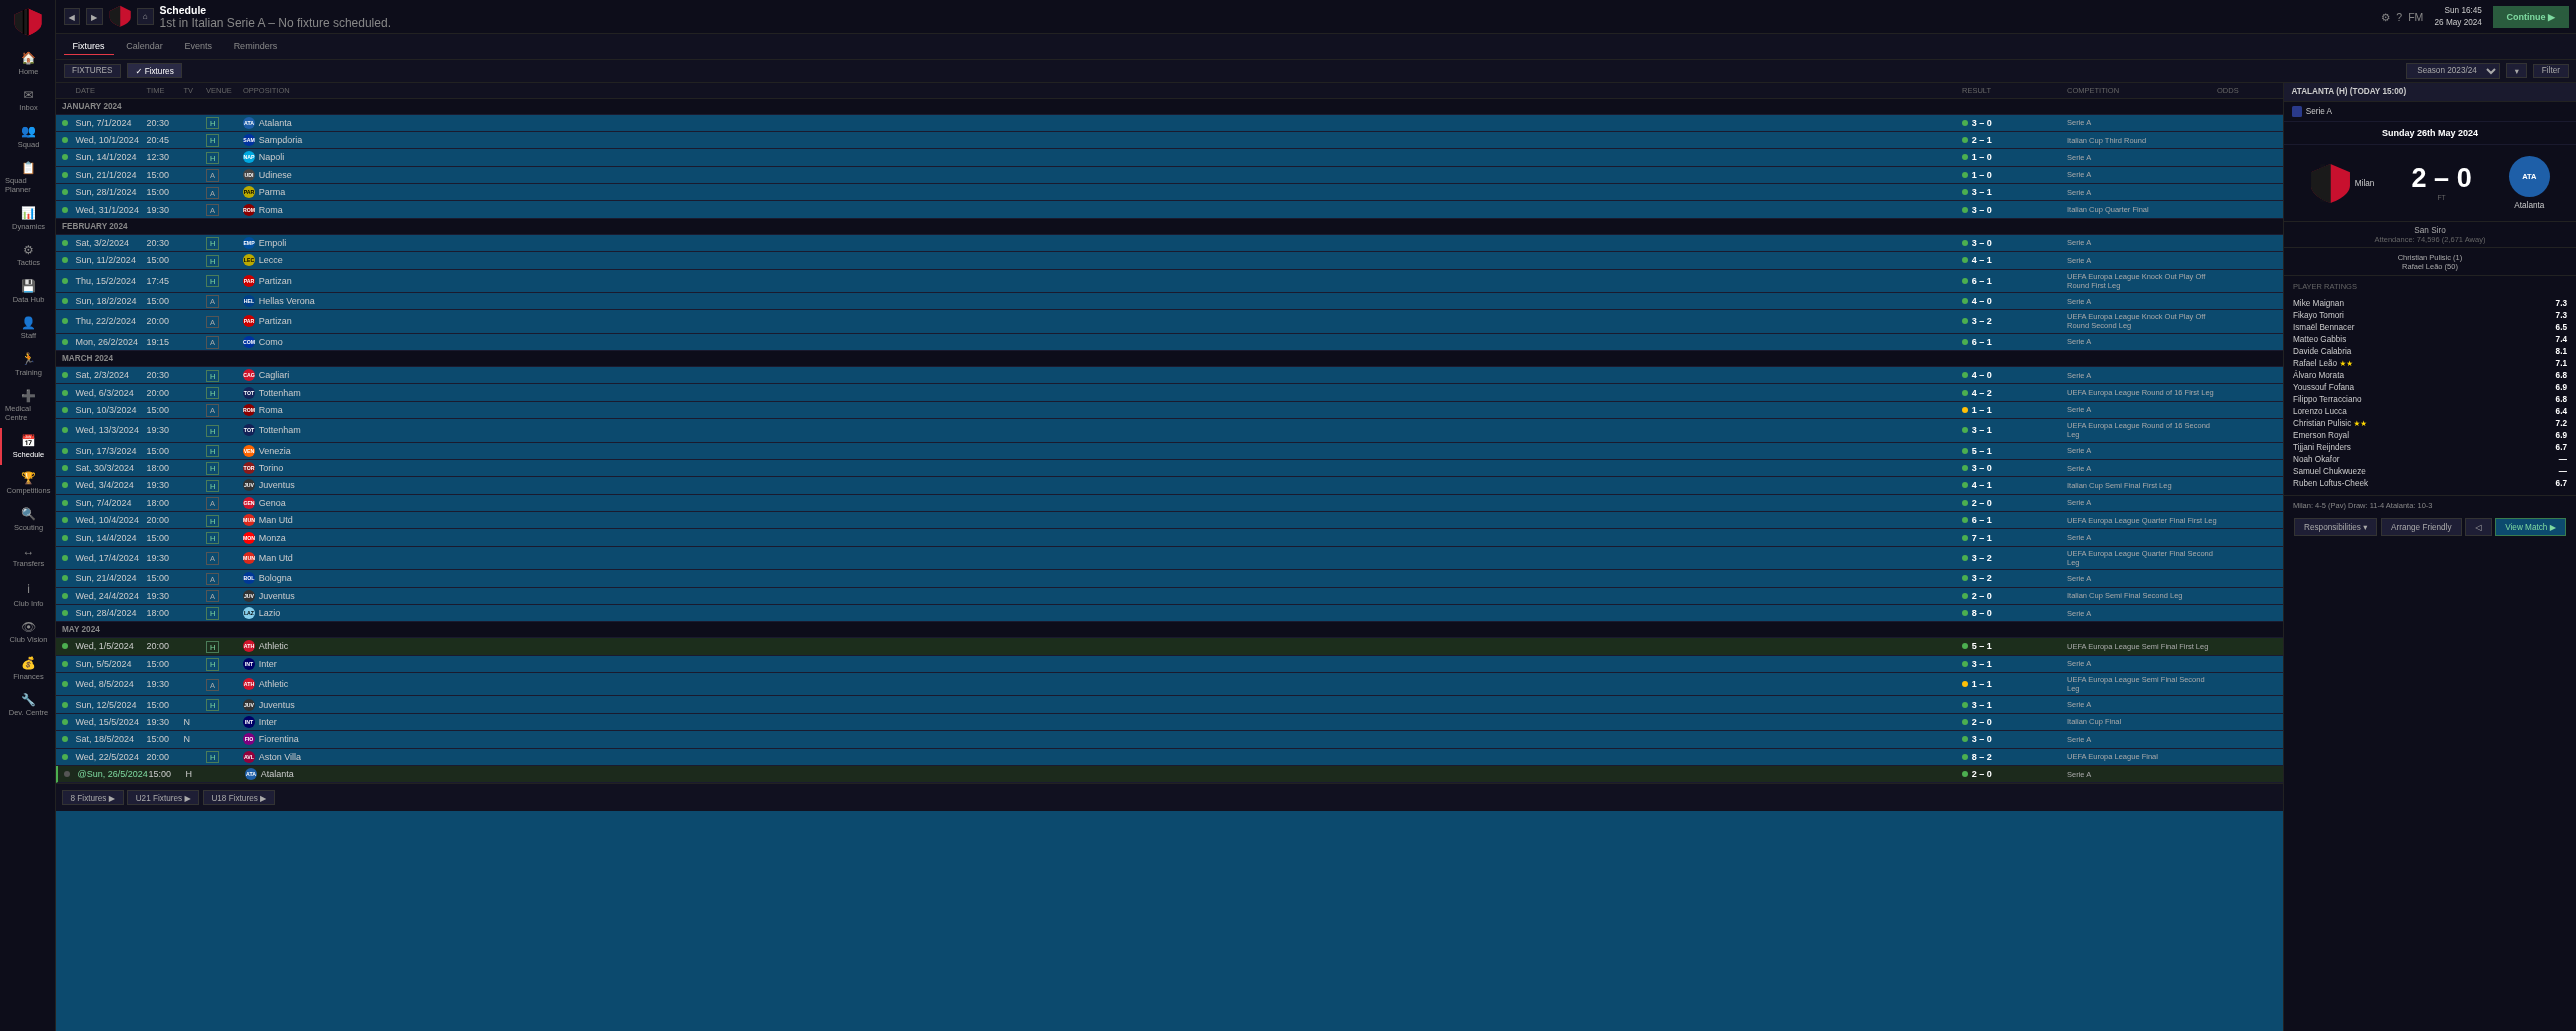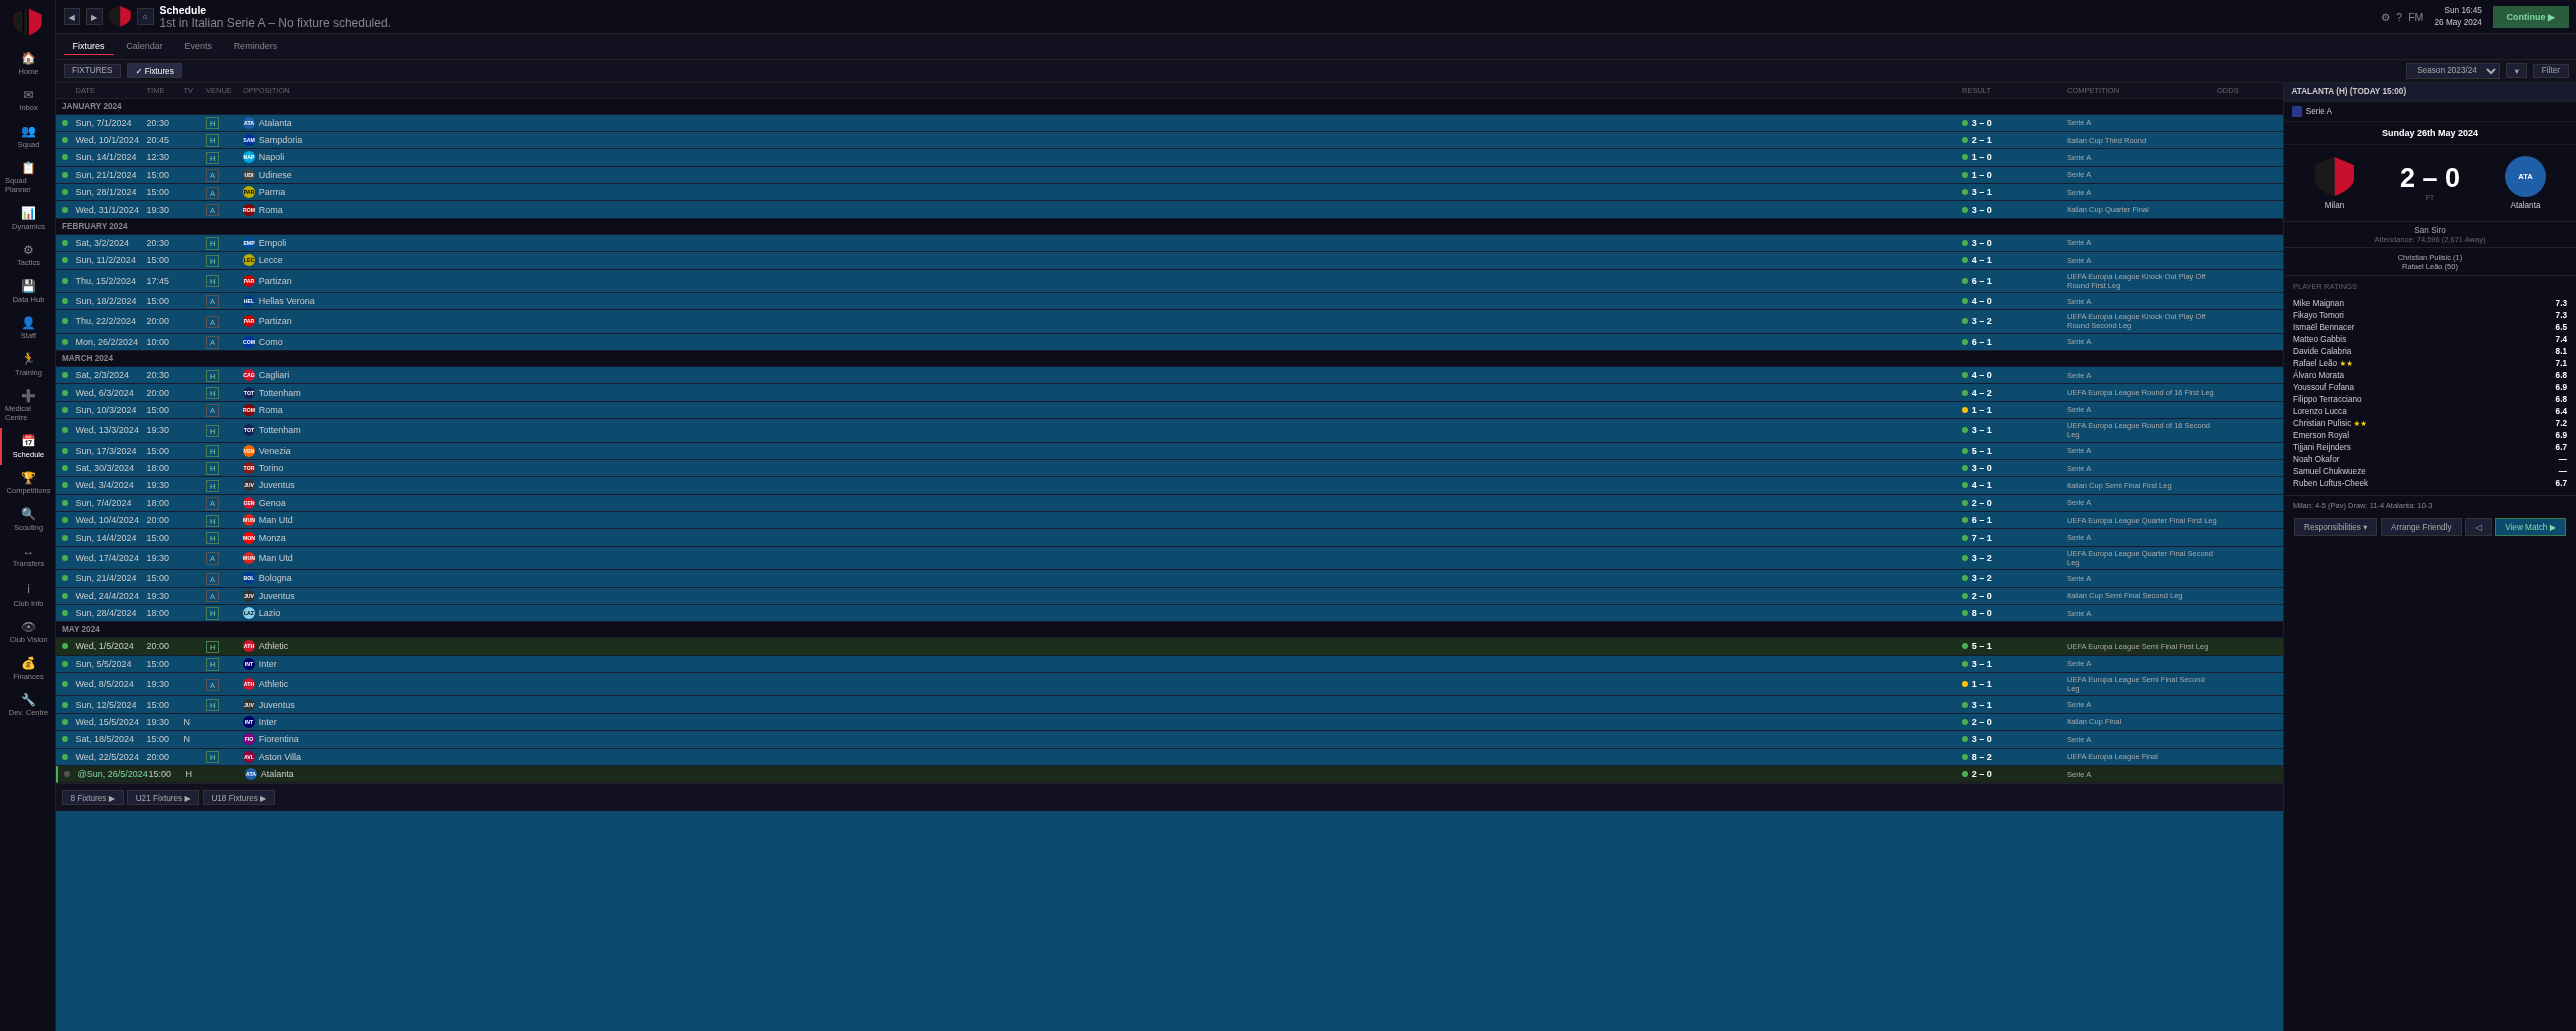--- a/index.html
+++ b/index.html
@@ -615,21 +615,21 @@
         <div class="result-cell">
           <span class="dot dot-green"></span>
           <span class="score">3 – 2</span>
         </div>
         <div class="competition-badge">UEFA Europa League Knock Out Play Off Round Second Leg</div>
         <div></div>
       </div>
       <div class="fixture-row">
         <div><span class="dot dot-green"></span></div>
         <div>Mon, 26/2/2024</div>
-        <div>10:00</div>
+        <div>19:15</div>
         <div></div>
         <div><span class="venue-badge venue-a">A</span></div>
         <div class="team-cell">
           <div class="team-logo" style="background:#0033A0">COM</div>
           <span>Como</span>
         </div>
         <div></div>
         <div class="result-cell">
           <span class="dot dot-green"></span>
           <span class="score">6 – 1</span>
@@ -1057,21 +1057,21 @@
         <div style="width:10.5px;height:10.5px;background:#2a3a8a;border-radius:1.5px;"></div>
         <span style="font-size:8.2px; color:#ccc;">Serie A</span>
       </div>
 
       <div style="text-align:center; padding:6px; border-bottom:0.7px solid #1a1a2e;">
         <div style="font-size:9px; font-weight:bold; color:#fff;">Sunday 26th May 2024</div>
       </div>
 
       <div style="display:flex; align-items:center; justify-content:space-around; padding:11.2px 7.5px; border-bottom:0.7px solid #222;">
 
-        <div style="display:flex; flex-direction:column; align-items:center; gap:3.7px;">
+        <div style="display:flex; flex-direction:row; align-items:center; gap:3.7px;">
           <svg width="41" height="41" viewBox="0 0 40 40">
             <path d="M20 1 L39 9 L39 22 C39 33 20 39 20 39 C20 39 1 33 1 22 L1 9 Z" fill="#c8102e"></path>
             <path d="M1 9 L20 1 L20 39 C20 39 1 33 1 22 Z" fill="#1a1a1a"></path>
             <path d="M1 9 L20 1 L20 39 C20 39 1 33 1 22 Z" fill="#1a1a1a"></path>
 
             <rect x="10" y="1" width="5" height="37" fill="#1a1a1a" opacity="0.3"></rect>
           </svg>
           <span style="font-size:8.2px; color:#ccc;">Milan</span>
         </div>
 

